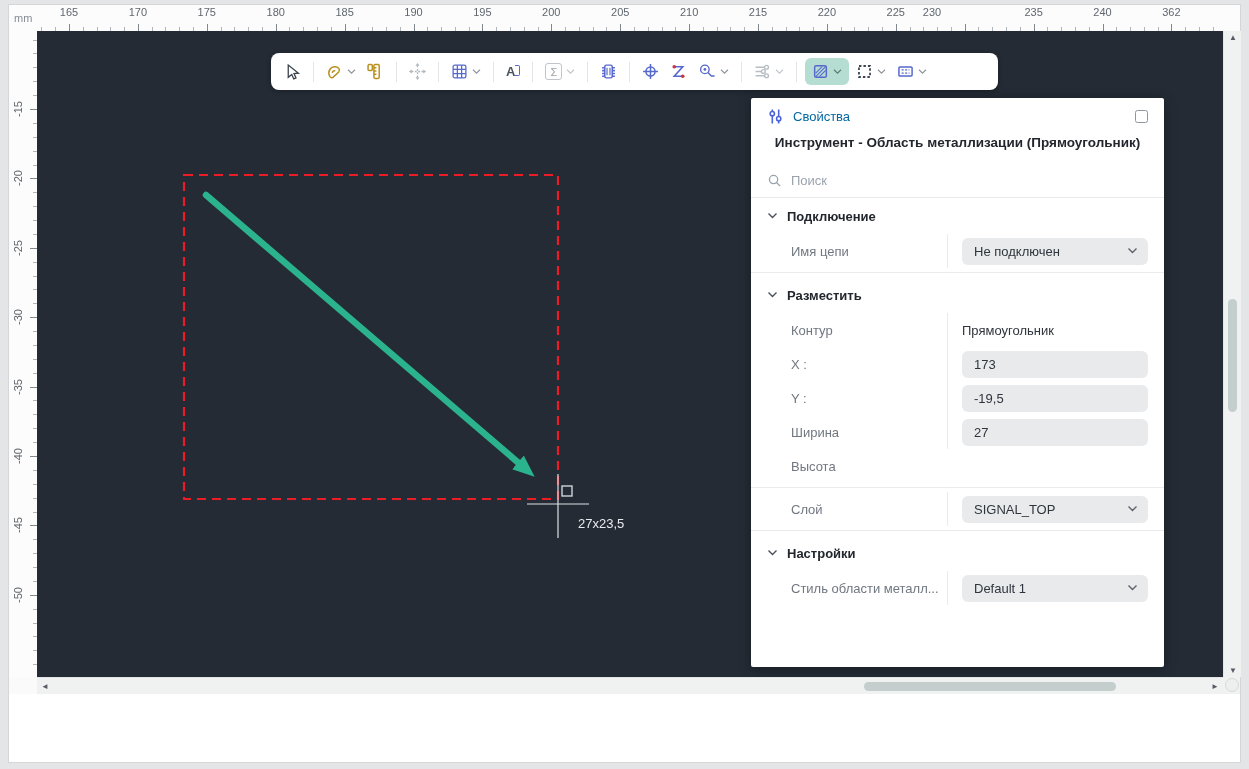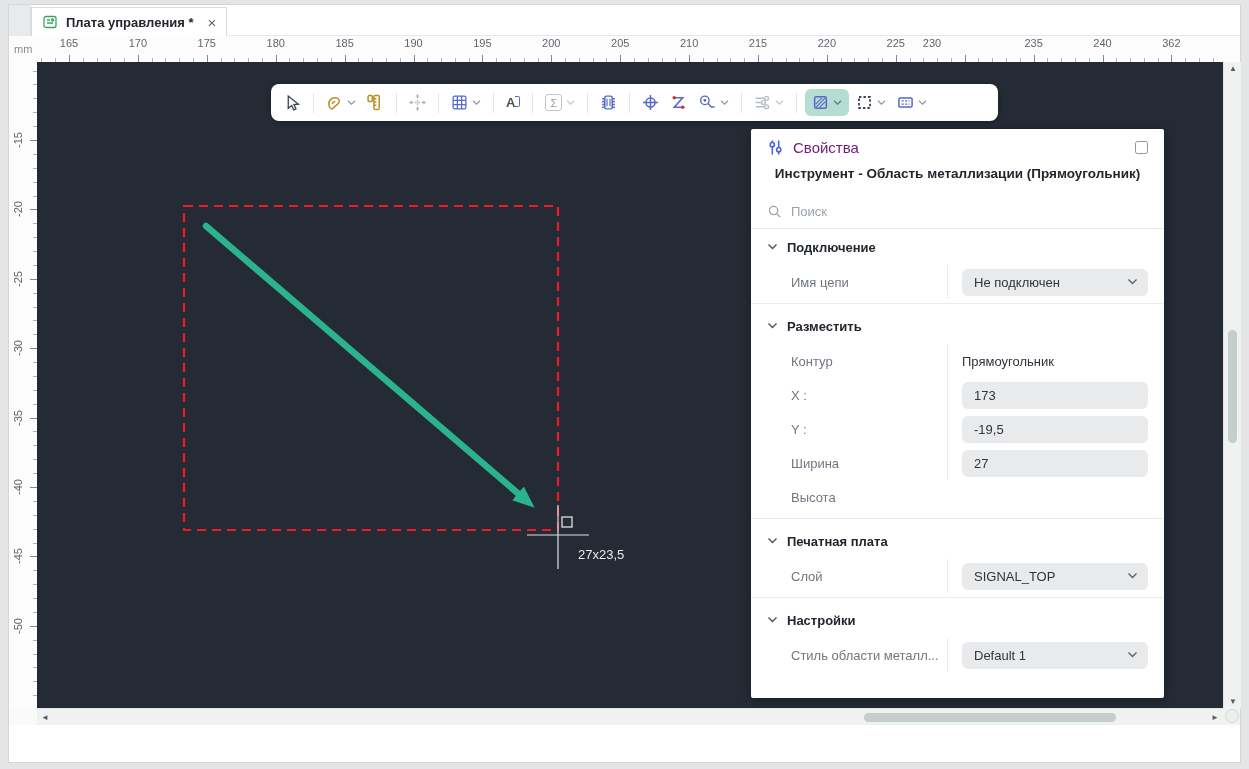--- a/index.html
+++ b/index.html
@@ -56,21 +56,21 @@
   .tbtn svg { display:block; }
   .glyphA { font-size:13px; font-weight:bold; color:#49525d; line-height:16px; position:relative; padding-right:5px; }
   .glyphA .crn { position:absolute; right:0; top:1px; width:5px; height:11px; border:1.4px solid #5668cc; border-left:none; border-radius:0 2px 2px 0; }
   .sigma-box { width:17px; height:17px; border:1px solid #c0c5cb; border-radius:3px; color:#9aa1a9;
                font-size:11px; display:flex; align-items:center; justify-content:center; }
 
   
   .panel { position:absolute; left:714px; top:67px; width:413px; height:569px; background:#fff;
            border-radius:2px; box-shadow:0 2px 12px rgba(0,0,0,.35); z-index:6; display:flex; flex-direction:column; padding-bottom:10px; }
   .p-head { height:37px; flex:0 0 37px; display:flex; align-items:center; gap:9px; padding:0 16px; }
-  .p-title { font-size:15px; color:#701a75; }
+  .p-title { font-size:13px; color:#0369a1; }
   .p-check { margin-left:auto; width:13px; height:13px; border:1.5px solid #8e97a0; border-radius:2.5px; cursor:pointer; }
   .p-context { flex:0 0 28px; text-align:center; font-size:13.5px; font-weight:bold; color:#22272e; padding:0 10px; }
   .p-search { flex:0 0 35px; display:flex; align-items:center; gap:9px; padding:0 16px; border-bottom:1px solid #e8eaec; }
   .p-search input { border:none; outline:none; flex:1; font-size:13px; font-family:"Liberation Sans",sans-serif; color:#3b4148; }
   .p-search input::placeholder { color:#9aa3ad; }
   .sec-head { flex:0 0 36px; display:flex; align-items:center; gap:9px; padding:0 16px; cursor:pointer; }
   .sec-head span { font-size:13px; font-weight:bold; color:#22272e; }
   .p-sep { border-top:1px solid #e8eaec; margin:4px 0; flex:0 0 1px; }
   .prow { flex:0 0 34px; display:flex; align-items:stretch; }
   .prow-label { width:196px; flex:0 0 196px; display:flex; align-items:center; padding-left:40px;
@@ -96,34 +96,20 @@
   .hs-thumb { position:absolute; left:827px; top:4px; width:252px; height:9px; background:#c4cecd; border-radius:4.5px; cursor:grab; }
   .bot-corner-r { position:relative; flex:1; background:#f0f1f1; }
   .grip-circle { position:absolute; right:1px; top:1px; width:14px; height:14px; border-radius:50%;
                  background:#ecefee; border:1px solid #d5dad9; }
 </style>
 </head>
 <body>
 
 <div class="window">
 
-  <div class="tabrow">
-    <div class="tab-edge"></div>
-    <div class="tab">
-      <svg width="16" height="16" viewBox="0 0 16 16">
-        <g fill="none" stroke="#3ba55c" stroke-width="1.3">
-          <rect x="2" y="2.5" width="12" height="11" rx="2"></rect>
-          <path d="M5 6 h3 M5 9 h6"></path>
-          <circle cx="10.6" cy="6" r="1"></circle>
-        </g>
-      </svg>
-      <span class="tab-label">Плата управления *</span>
-      <span class="tab-close">×</span>
-    </div>
-  </div>
 
 
   <div class="rulerrow">
     <div class="corner-mm">mm</div>
     <div class="hruler" id="hruler">
         <div class="htick" style="left: 4.44px;"></div>
         <div class="htick" style="left: 18.22px;"></div>
         <div class="htick" style="left: 32px;"></div>
         <div class="htick" style="left: 45.78px;"></div>
         <div class="htick" style="left: 59.56px;"></div>
@@ -550,26 +536,20 @@
           <div class="prow-label">Ширина</div>
           <div class="prow-ctrl">
             <input class="ctrl-input" value="27" style="">
           </div>
         </div>
         <div class="prow">
           <div class="prow-label">Высота</div>
         </div>
         <div class="p-sep"></div>
 
-        <div class="sec-head">
-          <svg width="11" height="8" viewBox="0 0 10 8">
-            <path d="M1 1.5 l4 4 4-4" fill="none" stroke="#4a525c" stroke-width="1.4"></path>
-          </svg>
-          <span>Печатная плата</span>
-        </div>
         <div class="prow">
           <div class="prow-label">Слой</div>
           <div class="prow-ctrl">
             <div class="dropdown">
               <span>SIGNAL_TOP</span>
               <svg width="11" height="8" viewBox="0 0 10 8">
                 <path d="M1 1.5 l4 4 4-4" fill="none" stroke="#5c636b" stroke-width="1.4"></path>
               </svg>
             </div>
           </div>

